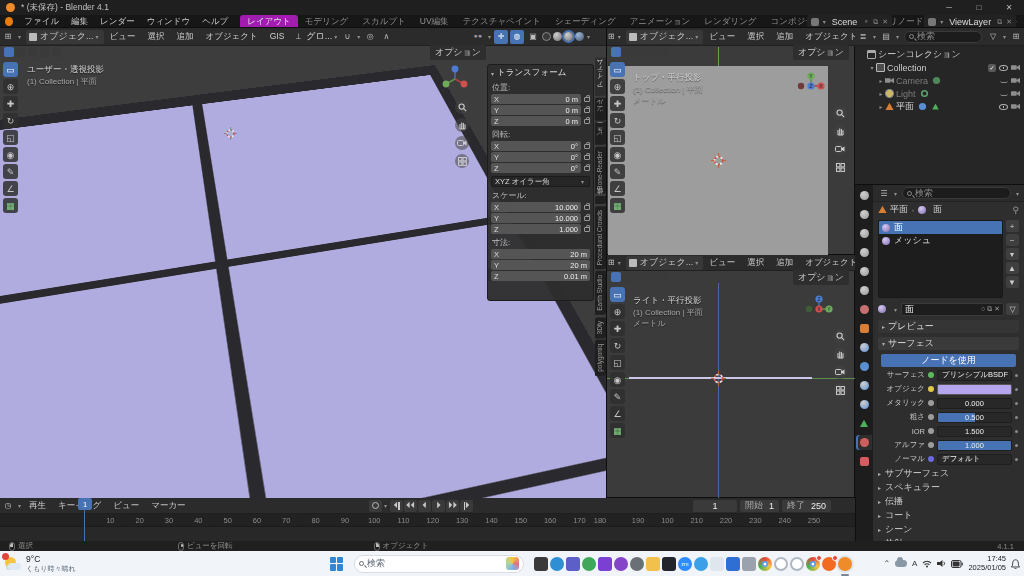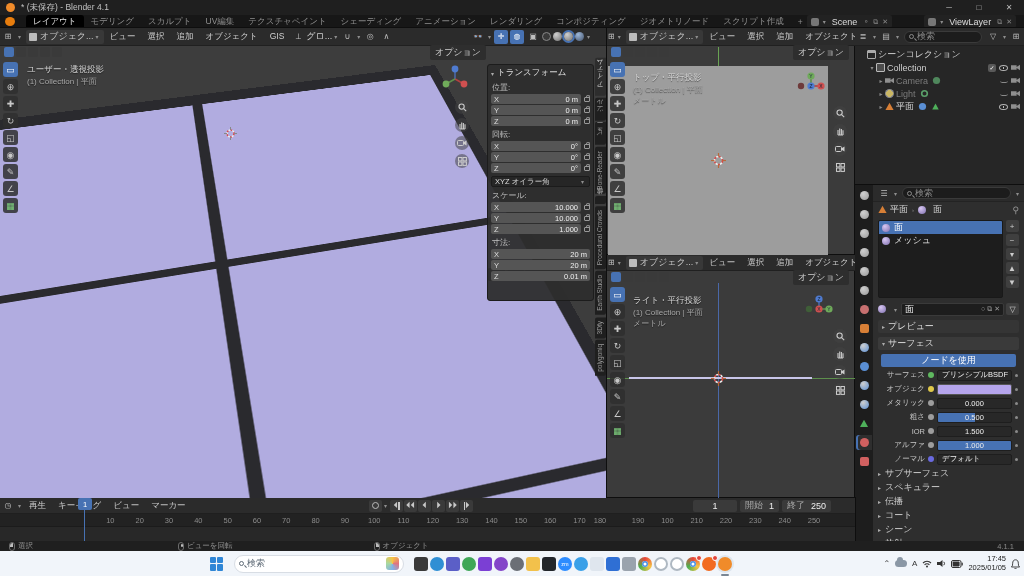--- a/index.html
+++ b/index.html
@@ -9,21 +9,21 @@
 #titlebar{left:0;top:0;width:1024px;height:15px;background:#1f1f1f;display:flex;align-items:center}
 #titlebar .blogo{width:9px;height:9px;border-radius:50%;background:#f08b2a;margin:0 6px 0 6px}
 #titlebar .ttl{color:#c2c2c2;font-size:8.5px}
 #wincontrols{position:absolute;right:0;top:0;height:15px;display:flex}
 #wincontrols span{width:30px;height:15px;display:flex;align-items:center;justify-content:center;color:#bbb;font-size:8px}
 
 #topbar{left:0;top:15px;width:1024px;height:13px;background:#171717;display:flex;align-items:center}
 #topbar .blogo2{width:10px;height:9px;border-radius:50%;background:#e87d0d;margin:0 5px}
 .menuitem{padding:0 6px;color:#cfcfcf;font-size:8.5px;white-space:nowrap}
 .wstab{padding:1px 7px;color:#8f8f8f;font-size:8.5px;white-space:nowrap;border-radius:3px 3px 0 0}
-.wstab.active{background:#000000;color:#e8e8e8}
+.wstab.active{background:#a21caf;color:#e8e8e8}
 #tb-scene{position:absolute;right:132px;top:15px;height:13px;display:flex;align-items:center;background:#222;border-radius:2px;padding:0 2px}
 #tb-vl{position:absolute;right:8px;top:15px;height:13px;display:flex;align-items:center;background:#222;border-radius:2px;padding:0 2px}
 .mini-ic{width:8px;height:8px;display:inline-block;background:#777;border-radius:2px;margin:0 2px}
 .chev{color:#8e8e8e;font-size:6px;margin:0 2px}
 .xic{color:#888;font-size:7px;margin:0 2px}
 
 .editor{position:absolute;outline:1px solid #0e0e0e}
 .ed-header{position:absolute;left:0;top:0;right:0;height:18px;background:#2b2b2b;display:flex;align-items:center;overflow:hidden;z-index:6;border-bottom:1px solid #202020}
 .toolrow{position:absolute;left:0;right:0;height:12px;display:flex;align-items:center;z-index:6}
 .modechip{display:flex;align-items:center;background:#383838;border-radius:2px;padding:0 3px;height:14px;margin-left:3px;white-space:nowrap}
@@ -195,20 +195,27 @@
   <span class="ttl">* (未保存) - Blender 4.1</span>
   <div id="wincontrols">
     <span>─</span>
     <span>□</span>
     <span>✕</span>
   </div>
 </div>
 
 <div id="topbar" class="abs">
   <span class="blogo2"></span>
+  <div id="tb-menus" style="display:flex">
+      <span class="menuitem">ファイル</span>
+      <span class="menuitem">編集</span>
+      <span class="menuitem">レンダー</span>
+      <span class="menuitem">ウィンドウ</span>
+      <span class="menuitem">ヘルプ</span>
+    </div>
   <div id="tb-tabs" style="display:flex;margin-left:6px">
       <span class="wstab active">レイアウト</span>
       <span class="wstab">モデリング</span>
       <span class="wstab">スカルプト</span>
       <span class="wstab">UV編集</span>
       <span class="wstab">テクスチャペイント</span>
       <span class="wstab">シェーディング</span>
       <span class="wstab">アニメーション</span>
       <span class="wstab">レンダリング</span>
       <span class="wstab">コンポジティング</span>
@@ -981,20 +988,31 @@
       </span>
       <span style="display: flex; align-items: center; margin-left: 138px;">
         <span class="mouseic m-right"></span>
         <span>オブジェクト</span>
       </span>
     </div>
   <span id="sb-version">4.1.1</span>
 </div>
 
 <div id="taskbar" class="abs">
+  <div id="weather">
+    <span class="wicon">
+        <span class="wsun"></span>
+        <span class="wcloud"></span>
+        <span class="wbadge"></span>
+      </span>
+    <span>
+        <div class="t1">9°C</div>
+        <div class="t2">くもり時々晴れ</div>
+      </span>
+  </div>
   <div id="startbtn">
       <i></i>
       <i></i>
       <i></i>
       <i></i>
     </div>
   <div id="tb-search">
     <span class="mag"></span>
     <span>検索</span>
     <span class="simg"></span>

